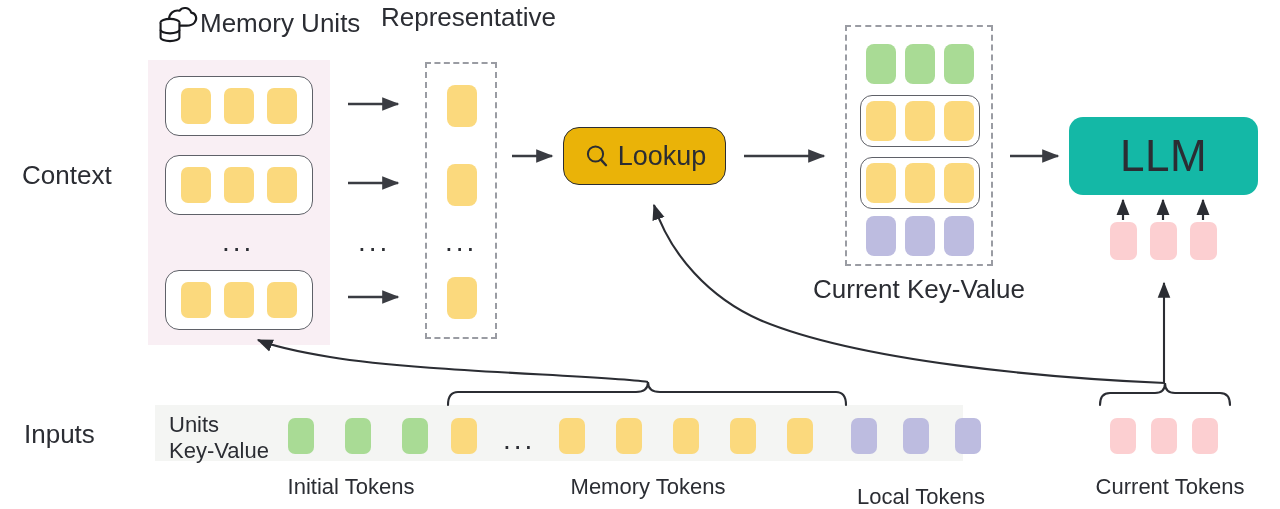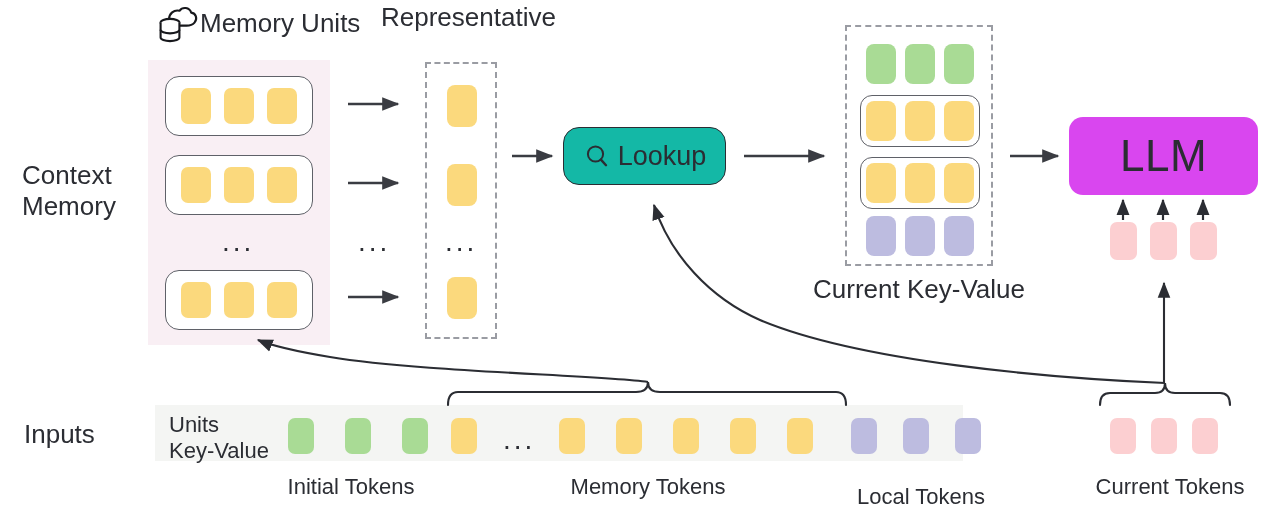--- a/index.html
+++ b/index.html
@@ -23,58 +23,57 @@
   .mem-unit .tok{position:absolute;top:11px;width:30px;height:36px;border-radius:7px;background:#fbd97d;}
   .mem-unit .t1{left:15px}.mem-unit .t2{left:58px}.mem-unit .t3{left:101px}
 
   
   #rep-box{left:425px;top:62px;width:72px;height:277px;border:2px dashed #9a9ca3;box-sizing:border-box;}
   .rep-tok{position:absolute;left:447px;width:30px;height:42px;border-radius:8px;background:#fbd97d;}
 
   
   #lookup{
     left:563px;top:127px;width:163px;height:58px;
-    background:#14b8a6;border:1.8px solid #2b2d33;border-radius:16px;box-sizing:border-box;
+    background:#eab308;border:1.8px solid #2b2d33;border-radius:16px;box-sizing:border-box;
     display:flex;align-items:center;justify-content:center;gap:7px;
   }
   #lookup .lk-text{font-size:27px;color:#2b2d33;}
 
   
   #kv-box{left:845px;top:25px;width:148px;height:241px;border:2px dashed #9a9ca3;box-sizing:border-box;}
   .kv-row{position:absolute;left:866px;width:108px;height:40px;}
   .kv-row .tok{position:absolute;top:0;width:30px;height:40px;border-radius:8px;}
   .kv-row .k1{left:0}.kv-row .k2{left:39px}.kv-row .k3{left:78px}
   .kv-wrap{
     position:absolute;left:860px;width:120px;height:52px;
     border:1.5px solid #5f6168;border-radius:12px;background:#fff;box-sizing:border-box;
   }
 
   
   #llm{
     left:1069px;top:117px;width:189px;height:78px;
-    background:#d946ef;border-radius:14px;
+    background:#14b8a6;border-radius:14px;
     display:flex;align-items:center;justify-content:center;
   }
   #llm .llm-text{font-size:44px;color:#2b2d33;letter-spacing:.5px;}
 
   
   #inputs-strip{left:155px;top:405px;width:808px;height:56px;background:#f4f5f3;}
   .in-tok{position:absolute;top:418px;width:26px;height:36px;border-radius:7px;}
   .cur-tok{position:absolute;top:418px;width:26px;height:36px;border-radius:7px;background:#fccfd1;}
   .pk-tok{position:absolute;top:222px;width:27px;height:38px;border-radius:7px;background:#fccfd1;}
 
   .dots{font-size:28px;color:#2b2d33;letter-spacing:3px;line-height:1;}
   svg.layer{position:absolute;left:0;top:0;width:1280px;height:509px;overflow:visible;pointer-events:none;}
 </style>
 </head>
 <body>
 
 <div class="abs lbl" id="ctx-label" style="left:22px;top:160px;">
   <div>Context</div>
-  <div>Memory</div>
 </div>
 <div class="abs lbl" style="left:24px;top:419px;">Inputs</div>
 
 <span class="abs" style="left:155px;top:4px;width:44px;height:44px;">
   <svg width="44" height="44" viewBox="0 0 44 44">
     <path d="M14 15.5 C14 9.5 19 5.5 24.5 6.8 C27.5 2.5 34.5 3.2 36.2 8.6 C41 9 42.8 15 39.5 18.6 C37.6 20.8 34.5 21.6 31.5 21.6 L22 21.6" fill="none" stroke="#17181c" stroke-width="2.1" stroke-linecap="round" stroke-linejoin="round"></path>
     <ellipse cx="15" cy="18.5" rx="9.4" ry="3.6" fill="#fff" stroke="#17181c" stroke-width="2.1"></ellipse>
     <path d="M5.6 18.5 L5.6 33.5 C5.6 35.5 9.8 37.1 15 37.1 C20.2 37.1 24.4 35.5 24.4 33.5 L24.4 18.5" fill="#fff" stroke="#17181c" stroke-width="2.1" stroke-linejoin="round"></path>
     <path d="M5.6 25.8 C5.6 27.8 9.8 29.4 15 29.4 C20.2 29.4 24.4 27.8 24.4 25.8" fill="none" stroke="#17181c" stroke-width="2.1"></path>
   </svg>

